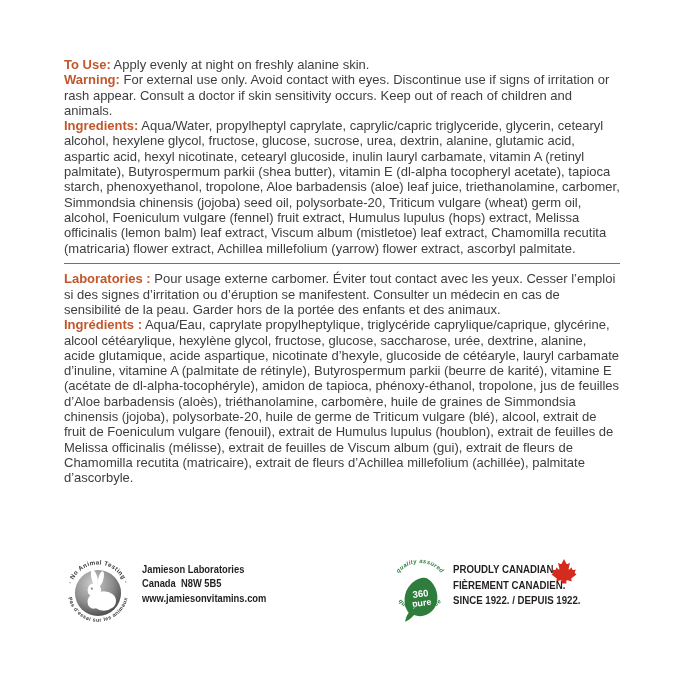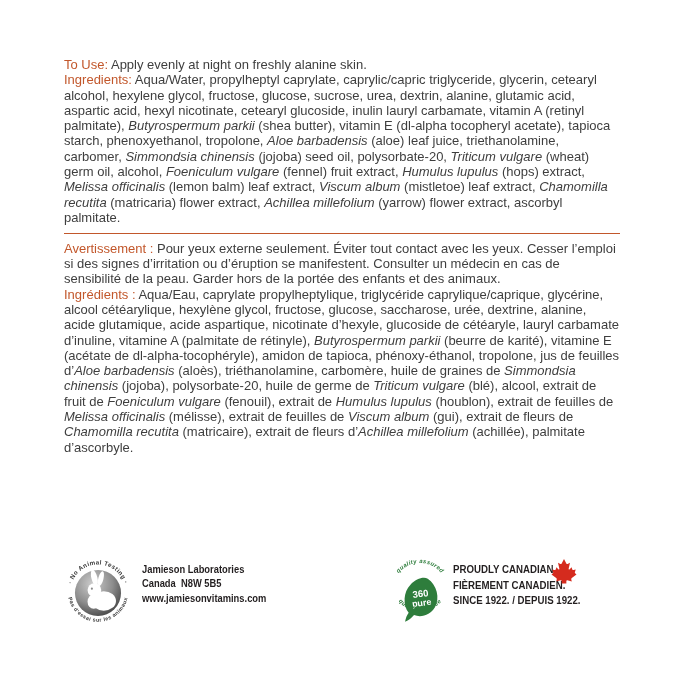--- a/index.html
+++ b/index.html
@@ -7,22 +7,22 @@
     width:679px;height:679px;position:relative;background:#ffffff;
     font-family:"Liberation Sans",sans-serif;color:var(--body,#3e3e3e);
     overflow:hidden;
   }
   .page{position:absolute;inset:0;background:#ffffff;}
   .label{
     position:absolute;left:64px;top:57px;width:556px;
     font-size:13px;line-height:15.3px;color:var(--body,#3e3e3e);
   }
   .para{margin:0;}
-  .seg-accent{color:var(--accent,#c2572b);font-weight:400;}
-  .seg-italic{font-style:italic;}
+  .seg-accent{color:var(--accent,#c2572b);font-weight:700;}
+  .seg-italic{}
   .divider{
     border:none;border-top:1.6px solid var(--accent,#c2572b);
     margin:7.5px 0 7px 0;width:100%;
   }
   .footer{position:absolute;left:62px;top:555px;width:558px;height:84px;}
   svg{overflow:visible;display:block;}
   .badge-rabbit{position:absolute;left:0;top:2px;width:72px;height:72px;}
   .arc-text{font-weight:700;letter-spacing:0.6px;}
   .company{
     position:absolute;left:80px;top:7px;
@@ -37,25 +37,26 @@
   }
   .maple{position:absolute;left:489px;top:3px;width:26px;height:26px;}
 </style>
 </head>
 <body>
 
 <div class="page">
 
   <main class="label">
     <p class="para"><span class="seg-accent">To Use:</span><span class="seg-normal"> Apply evenly at night on freshly alanine skin.</span></p>
+    <p class="para"><span class="seg-accent">Warning:</span><span class="seg-normal"> For external use only. Avoid contact with eyes. Discontinue use if signs of irritation or rash appear. Consult a doctor if skin sensitivity occurs. Keep out of reach of children and animals.</span></p>
     <p class="para"><span class="seg-accent">Ingredients:</span><span class="seg-normal"> Aqua/Water, propylheptyl caprylate, caprylic/capric triglyceride, glycerin, cetearyl alcohol, hexylene glycol, fructose, glucose, sucrose, urea, dextrin, alanine, glutamic acid, aspartic acid, hexyl nicotinate, cetearyl glucoside, inulin lauryl carbamate, vitamin A (retinyl palmitate), </span><span class="seg-italic">Butyrospermum parkii</span><span class="seg-normal"> (shea butter), vitamin E (dl-alpha tocopheryl acetate), tapioca starch, phenoxyethanol, tropolone, </span><span class="seg-italic">Aloe barbadensis</span><span class="seg-normal"> (aloe) leaf juice, triethanolamine, carbomer, </span><span class="seg-italic">Simmondsia chinensis</span><span class="seg-normal"> (jojoba) seed oil, polysorbate-20, </span><span class="seg-italic">Triticum vulgare</span><span class="seg-normal"> (wheat) germ oil, alcohol, </span><span class="seg-italic">Foeniculum vulgare</span><span class="seg-normal"> (fennel) fruit extract, </span><span class="seg-italic">Humulus lupulus</span><span class="seg-normal"> (hops) extract, </span><span class="seg-italic">Melissa officinalis</span><span class="seg-normal"> (lemon balm) leaf extract, </span><span class="seg-italic">Viscum album</span><span class="seg-normal"> (mistletoe) leaf extract, </span><span class="seg-italic">Chamomilla recutita</span><span class="seg-normal"> (matricaria) flower extract, </span><span class="seg-italic">Achillea millefolium</span><span class="seg-normal"> (yarrow) flower extract, ascorbyl palmitate.</span></p>
 
     <hr class="divider">
 
-    <p class="para"><span class="seg-accent">Avertissement :</span><span class="seg-normal"> Pour yeux externe seulement. Éviter tout contact avec les yeux. Cesser l’emploi si des signes d’irritation ou d’éruption se manifestent. Consulter un médecin en cas de sensibilité de la peau. Garder hors de la portée des enfants et des animaux.</span></p>
+    <p class="para"><span class="seg-accent">Laboratories :</span><span class="seg-normal"> Pour usage externe carbomer. Éviter tout contact avec les yeux. Cesser l’emploi si des signes d’irritation ou d’éruption se manifestent. Consulter un médecin en cas de sensibilité de la peau. Garder hors de la portée des enfants et des animaux.</span></p>
     <p class="para"><span class="seg-accent">Ingrédients :</span><span class="seg-normal"> Aqua/Eau, caprylate propylheptylique, triglycéride caprylique/caprique, glycérine, alcool cétéarylique, hexylène glycol, fructose, glucose, saccharose, urée, dextrine, alanine, acide glutamique, acide aspartique, nicotinate d’hexyle, glucoside de cétéaryle, lauryl carbamate d’inuline, vitamine A (palmitate de rétinyle), </span><span class="seg-italic">Butyrospermum parkii</span><span class="seg-normal"> (beurre de karité), vitamine E (acétate de dl-alpha-tocophéryle), amidon de tapioca, phénoxy-éthanol, tropolone, jus de feuilles d’</span><span class="seg-italic">Aloe barbadensis</span><span class="seg-normal"> (aloès), triéthanolamine, carbomère, huile de graines de </span><span class="seg-italic">Simmondsia chinensis</span><span class="seg-normal"> (jojoba), polysorbate-20, huile de germe de </span><span class="seg-italic">Triticum vulgare</span><span class="seg-normal"> (blé), alcool, extrait de fruit de </span><span class="seg-italic">Foeniculum vulgare</span><span class="seg-normal"> (fenouil), extrait de </span><span class="seg-italic">Humulus lupulus</span><span class="seg-normal"> (houblon), extrait de feuilles de </span><span class="seg-italic">Melissa officinalis</span><span class="seg-normal"> (mélisse), extrait de feuilles de </span><span class="seg-italic">Viscum album</span><span class="seg-normal"> (gui), extrait de fleurs de </span><span class="seg-italic">Chamomilla recutita</span><span class="seg-normal"> (matricaire), extrait de fleurs d’</span><span class="seg-italic">Achillea millefolium</span><span class="seg-normal"> (achillée), palmitate d’ascorbyle.</span></p>
   </main>
 
   <footer class="footer">
 
     <svg class="badge-rabbit" viewBox="0 0 100 100">
       <defs>
         <radialGradient id="rabbitGrad" cx="38%" cy="30%" r="80%">
           <stop offset="0%" stop-color="#cccccc"></stop>
           <stop offset="55%" stop-color="#8d8d8d"></stop>

